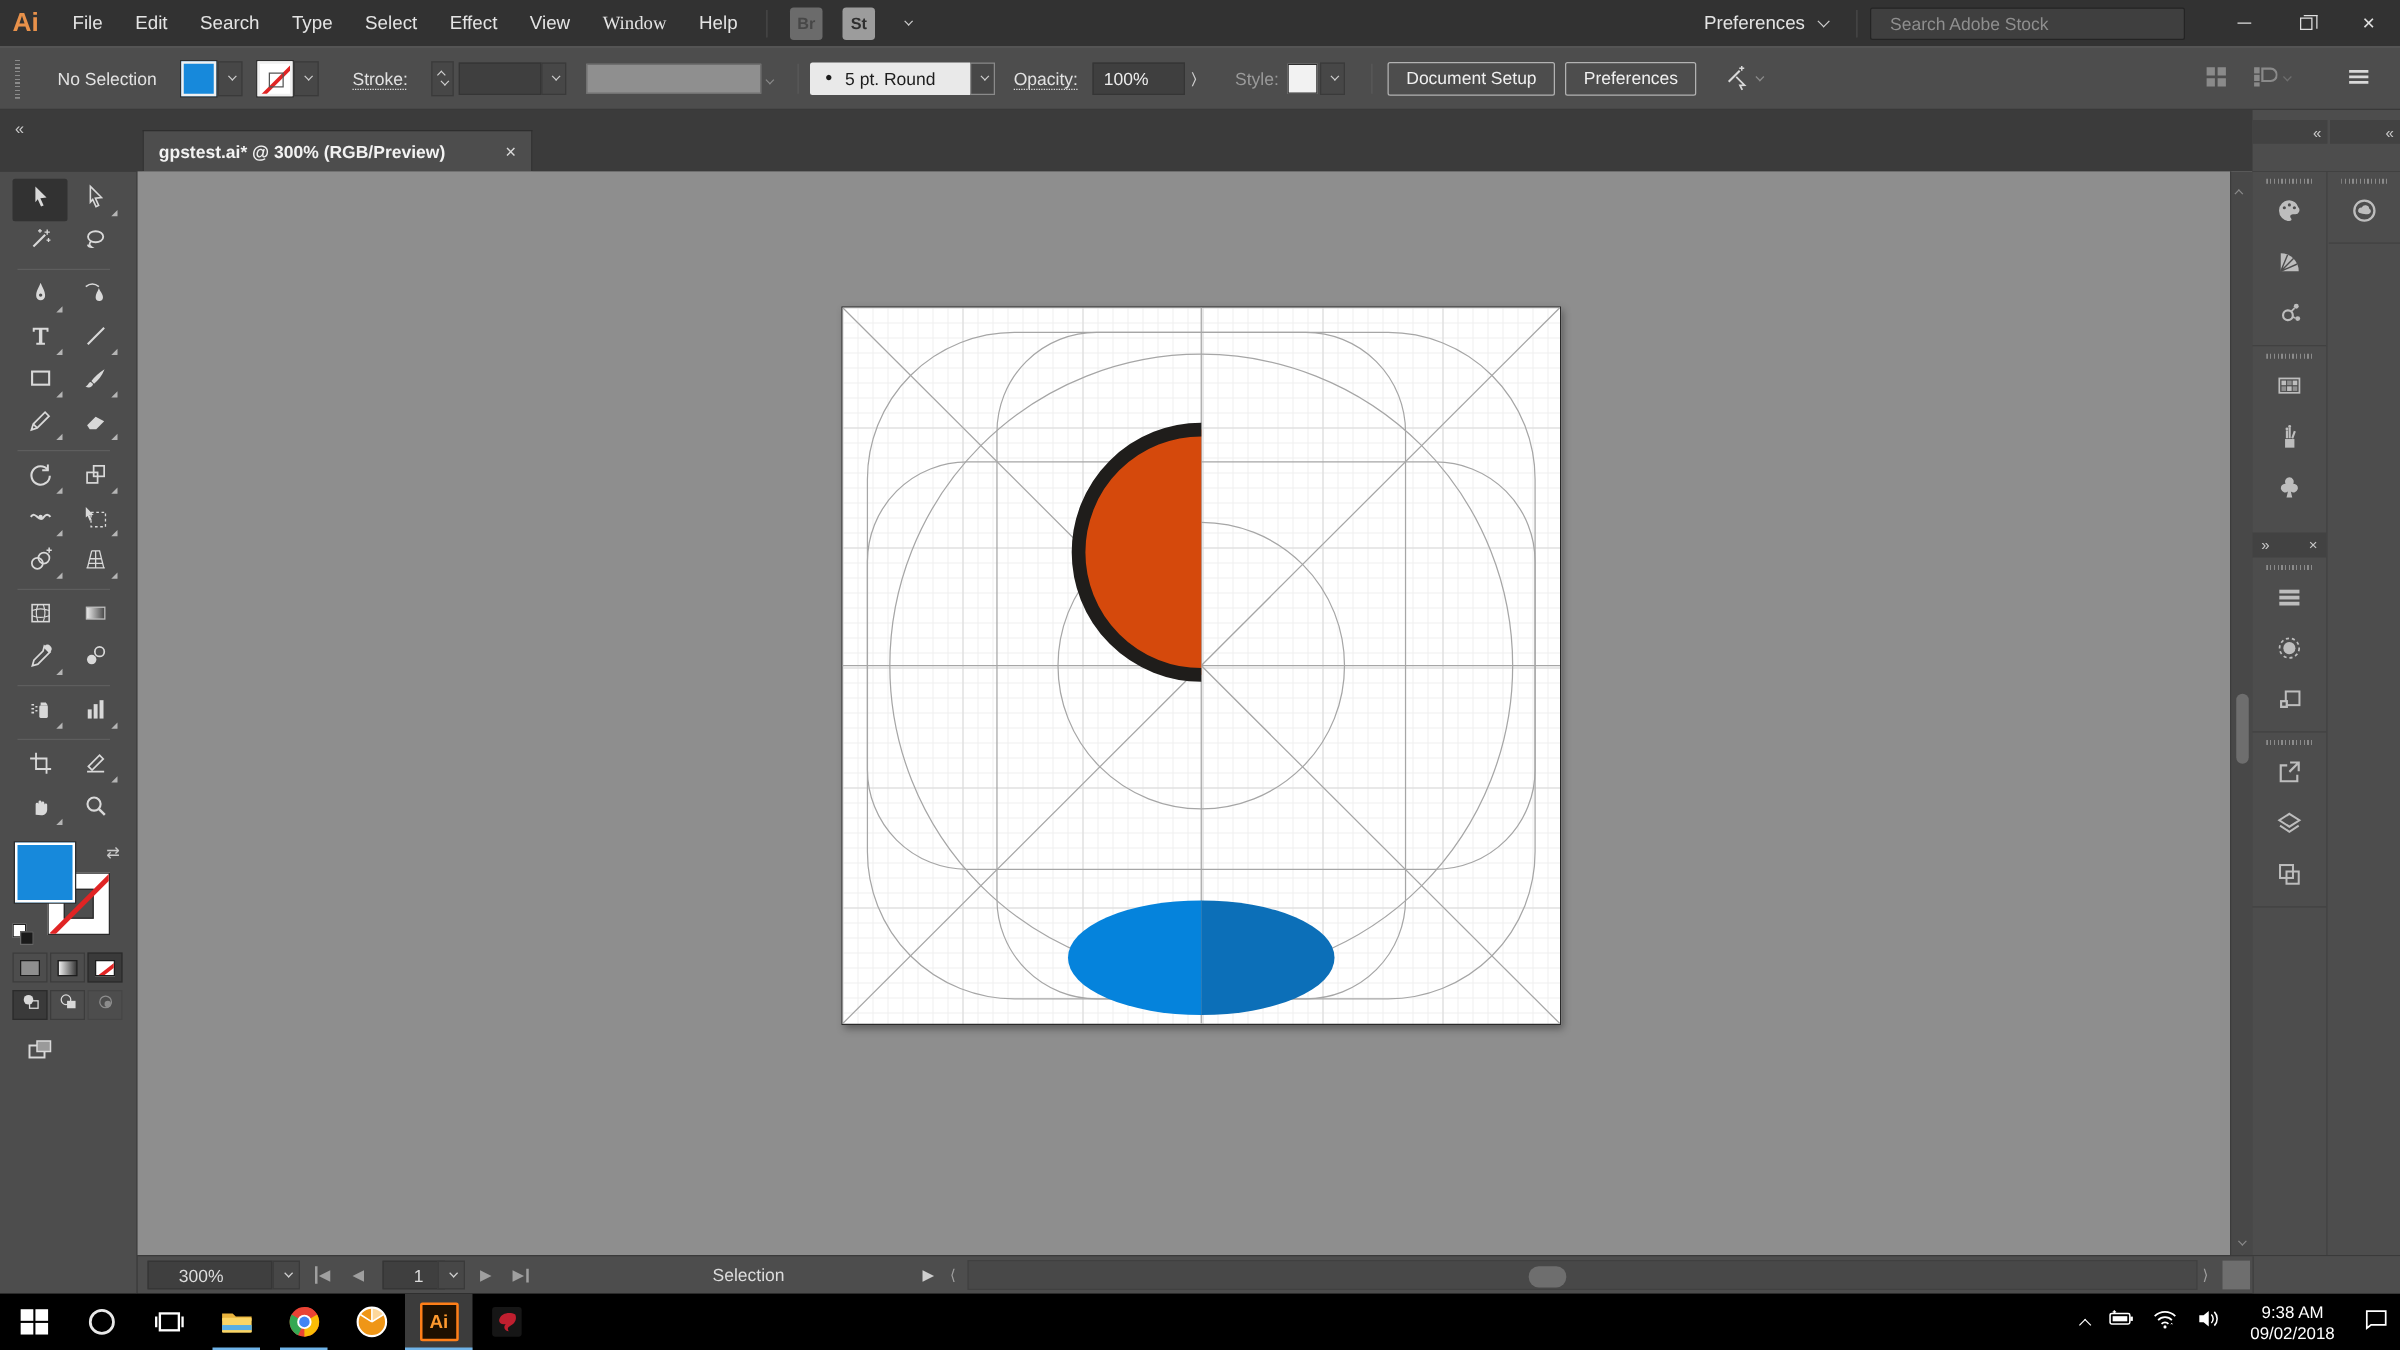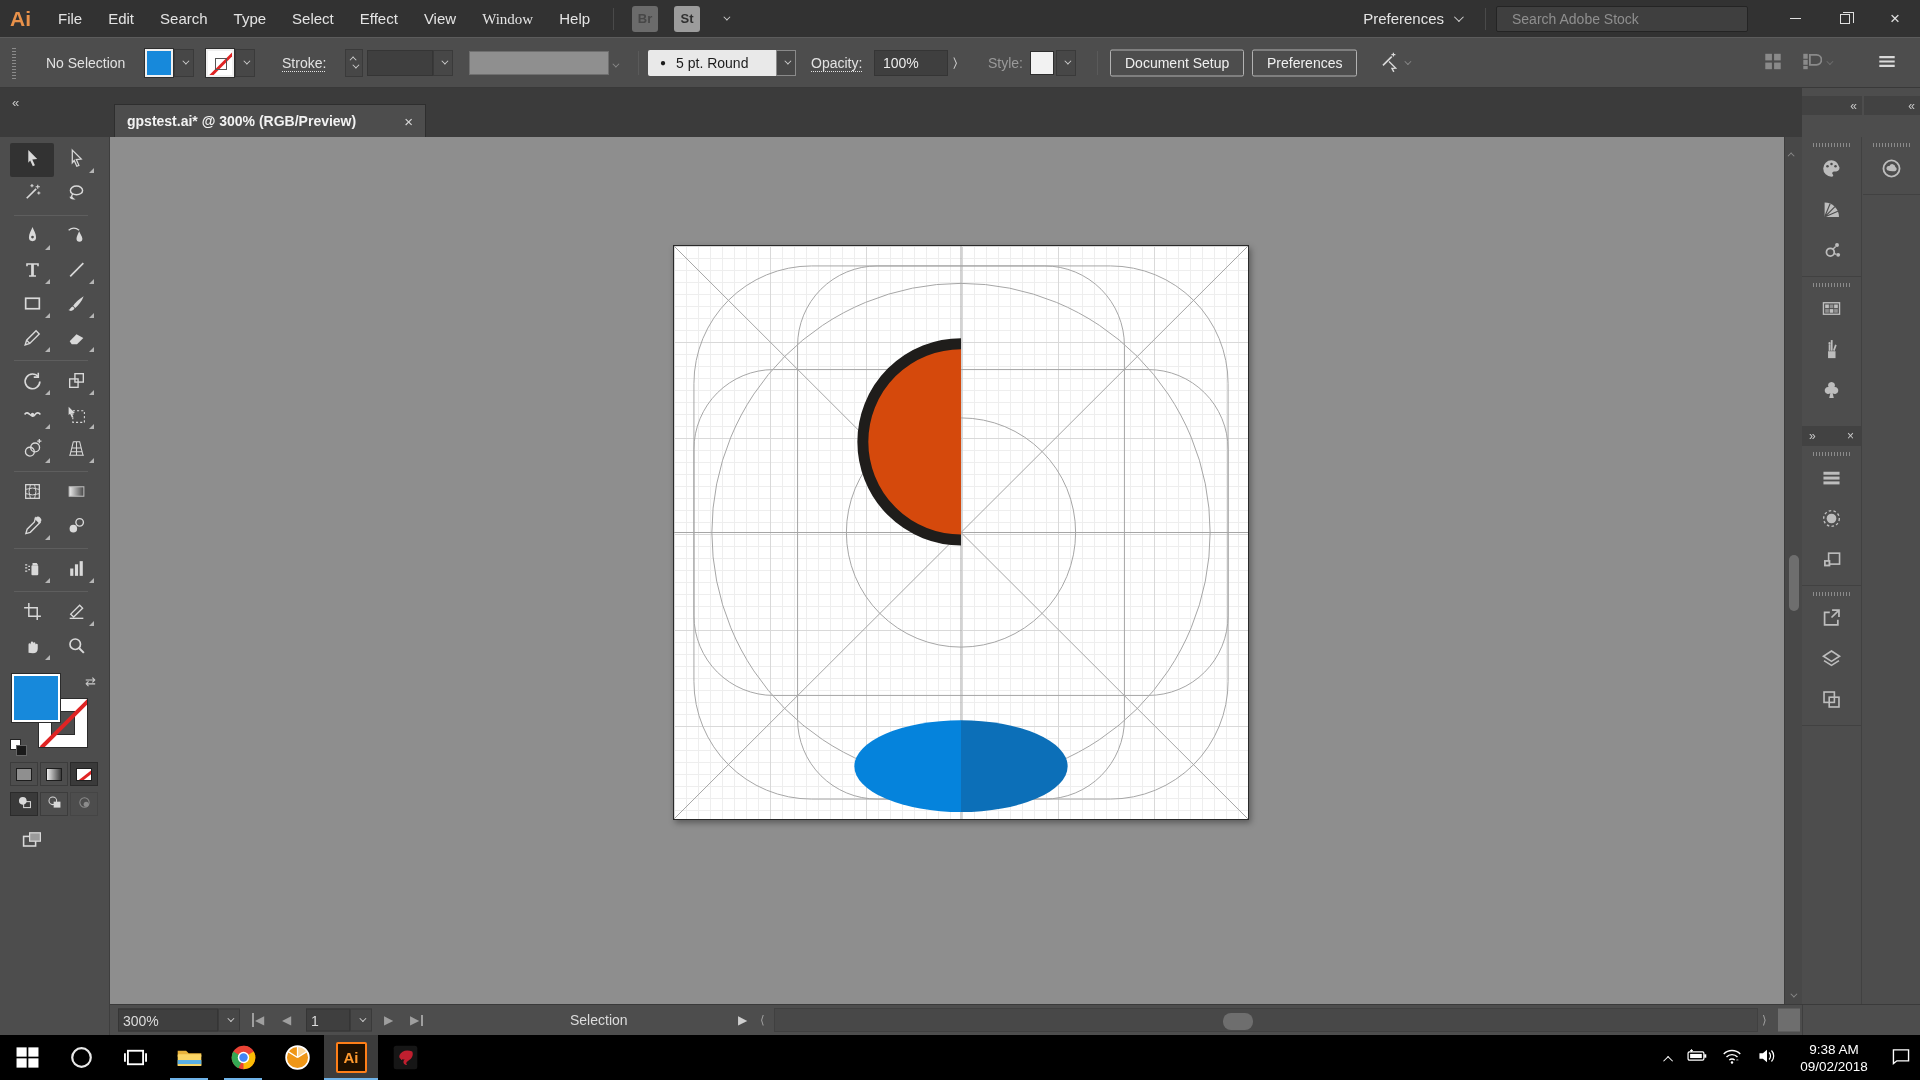--- a/index.html
+++ b/index.html
@@ -97,21 +97,21 @@
 .grip-h{height:4px;margin:6px auto 2px auto;width:38px;background:repeating-linear-gradient(90deg,#8b8b8b 0 1px,transparent 1px 3px)}
 .dicon{height:41px;display:flex;align-items:center;justify-content:center}
 .dicon svg{width:23px;height:23px}
 .dsep{height:1px;background:#414141;margin:4px 0}
 .minihead{height:20px;background:#424242;display:flex;align-items:center;justify-content:space-between;padding:0 7px;color:#c9c9c9;font-size:12px;margin-top:14px}
 
 .statusrow{grid-column:1/4;display:flex}
 .statuscorner{width:110px;background:#4d4d4d;border-right:1px solid #3e3e3e}
 .statusbar{position:relative;flex:1;background:#4d4d4d;border-top:1px solid #3a3a3a;color:#dcdcdc;font-size:14px}
 .sb{position:absolute;top:50%;transform:translateY(-50%)}
-.sb-field{background:#3f3f3f;border:1px solid #353535;height:23px;display:flex;align-items:center;padding:0 4px}
+.sb-field{background:#3f3f3f;border:1px solid #353535;height:23px;display:flex;align-items:center;padding:0 24px}
 .navg{color:#9f9f9f;font-size:12px;display:flex;align-items:center;gap:2px}
 .htrack{position:absolute;top:3px;bottom:3px;background:#484848;border:1px solid #404040}
 .hthumb{position:absolute;top:4px;height:17px;width:30px;border-radius:8px;background:#6e6e6e}
 
 .taskbar{grid-column:1/4;background:#000;display:flex;align-items:stretch;position:relative}
 .tapp{width:54px;display:flex;align-items:center;justify-content:center;position:relative}
 .tapp.active{background:#3c3c3c}
 .tapp.running:after{content:"";position:absolute;left:8px;right:8px;bottom:0;height:2px;background:#6fb3e8}
 .tapp.active.running:after{left:0;right:0}
 .tray{position:absolute;right:8px;top:0;bottom:0;display:flex;align-items:center;gap:13px;color:#fff}

